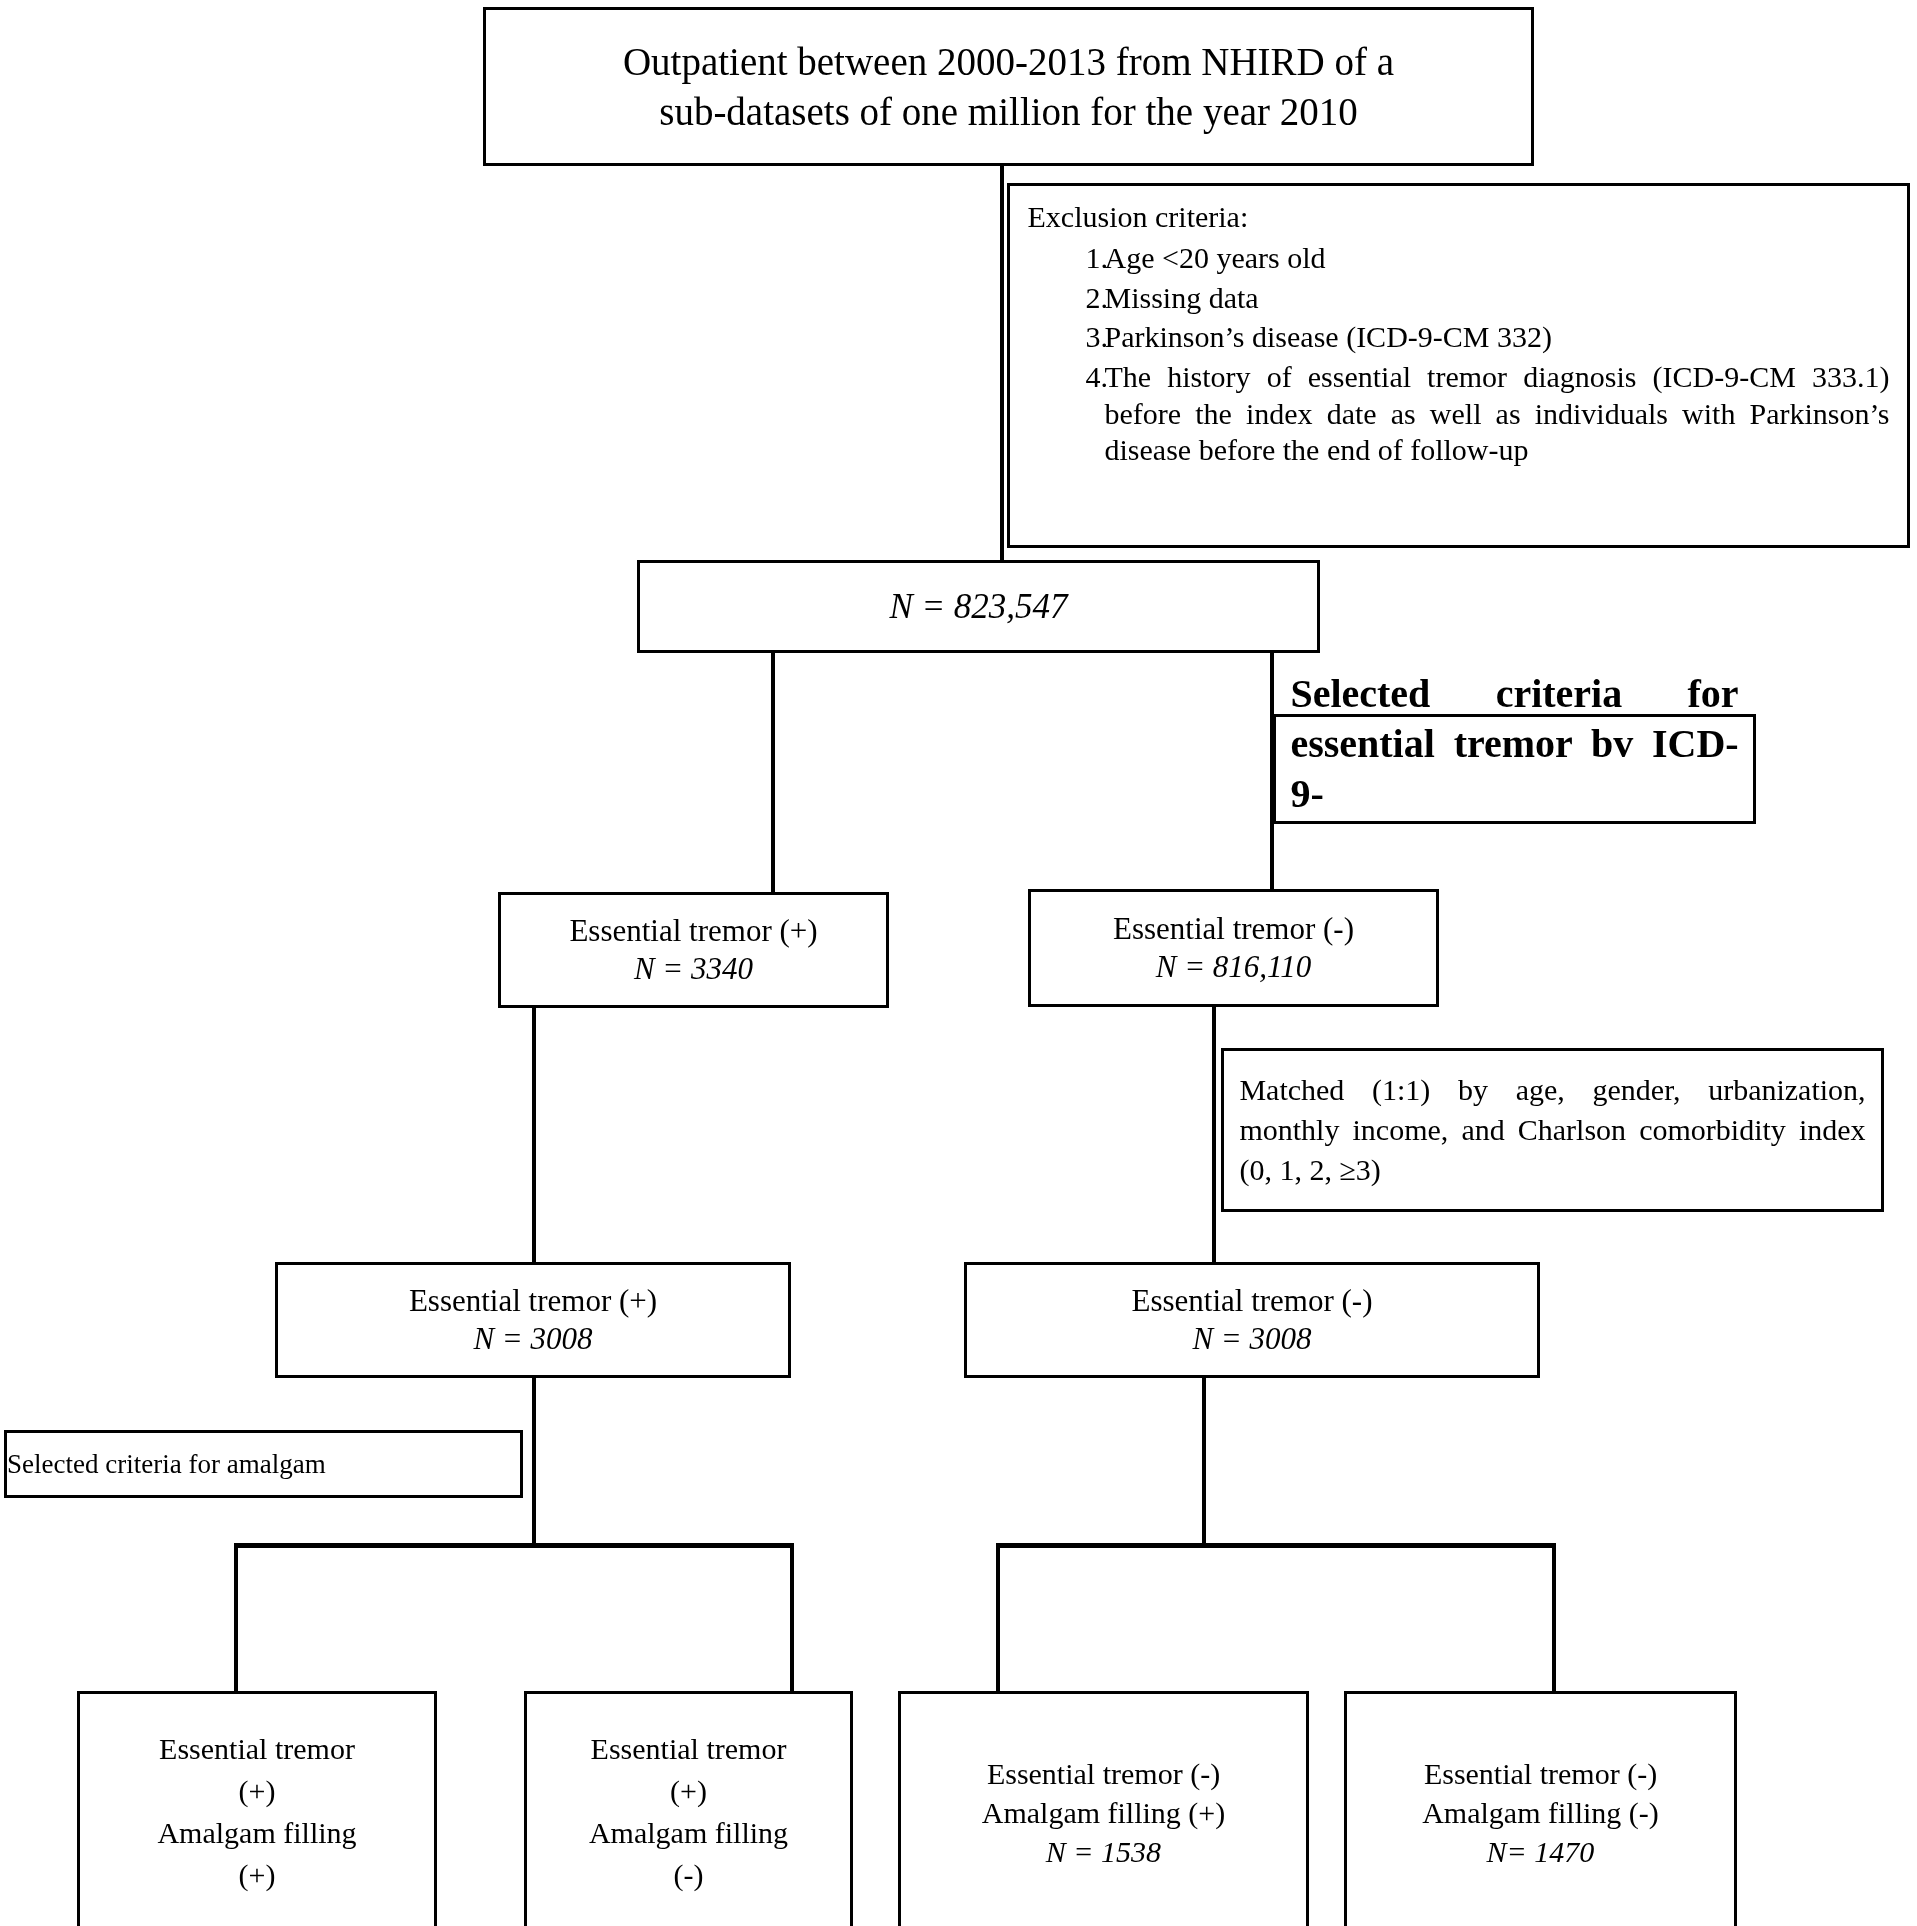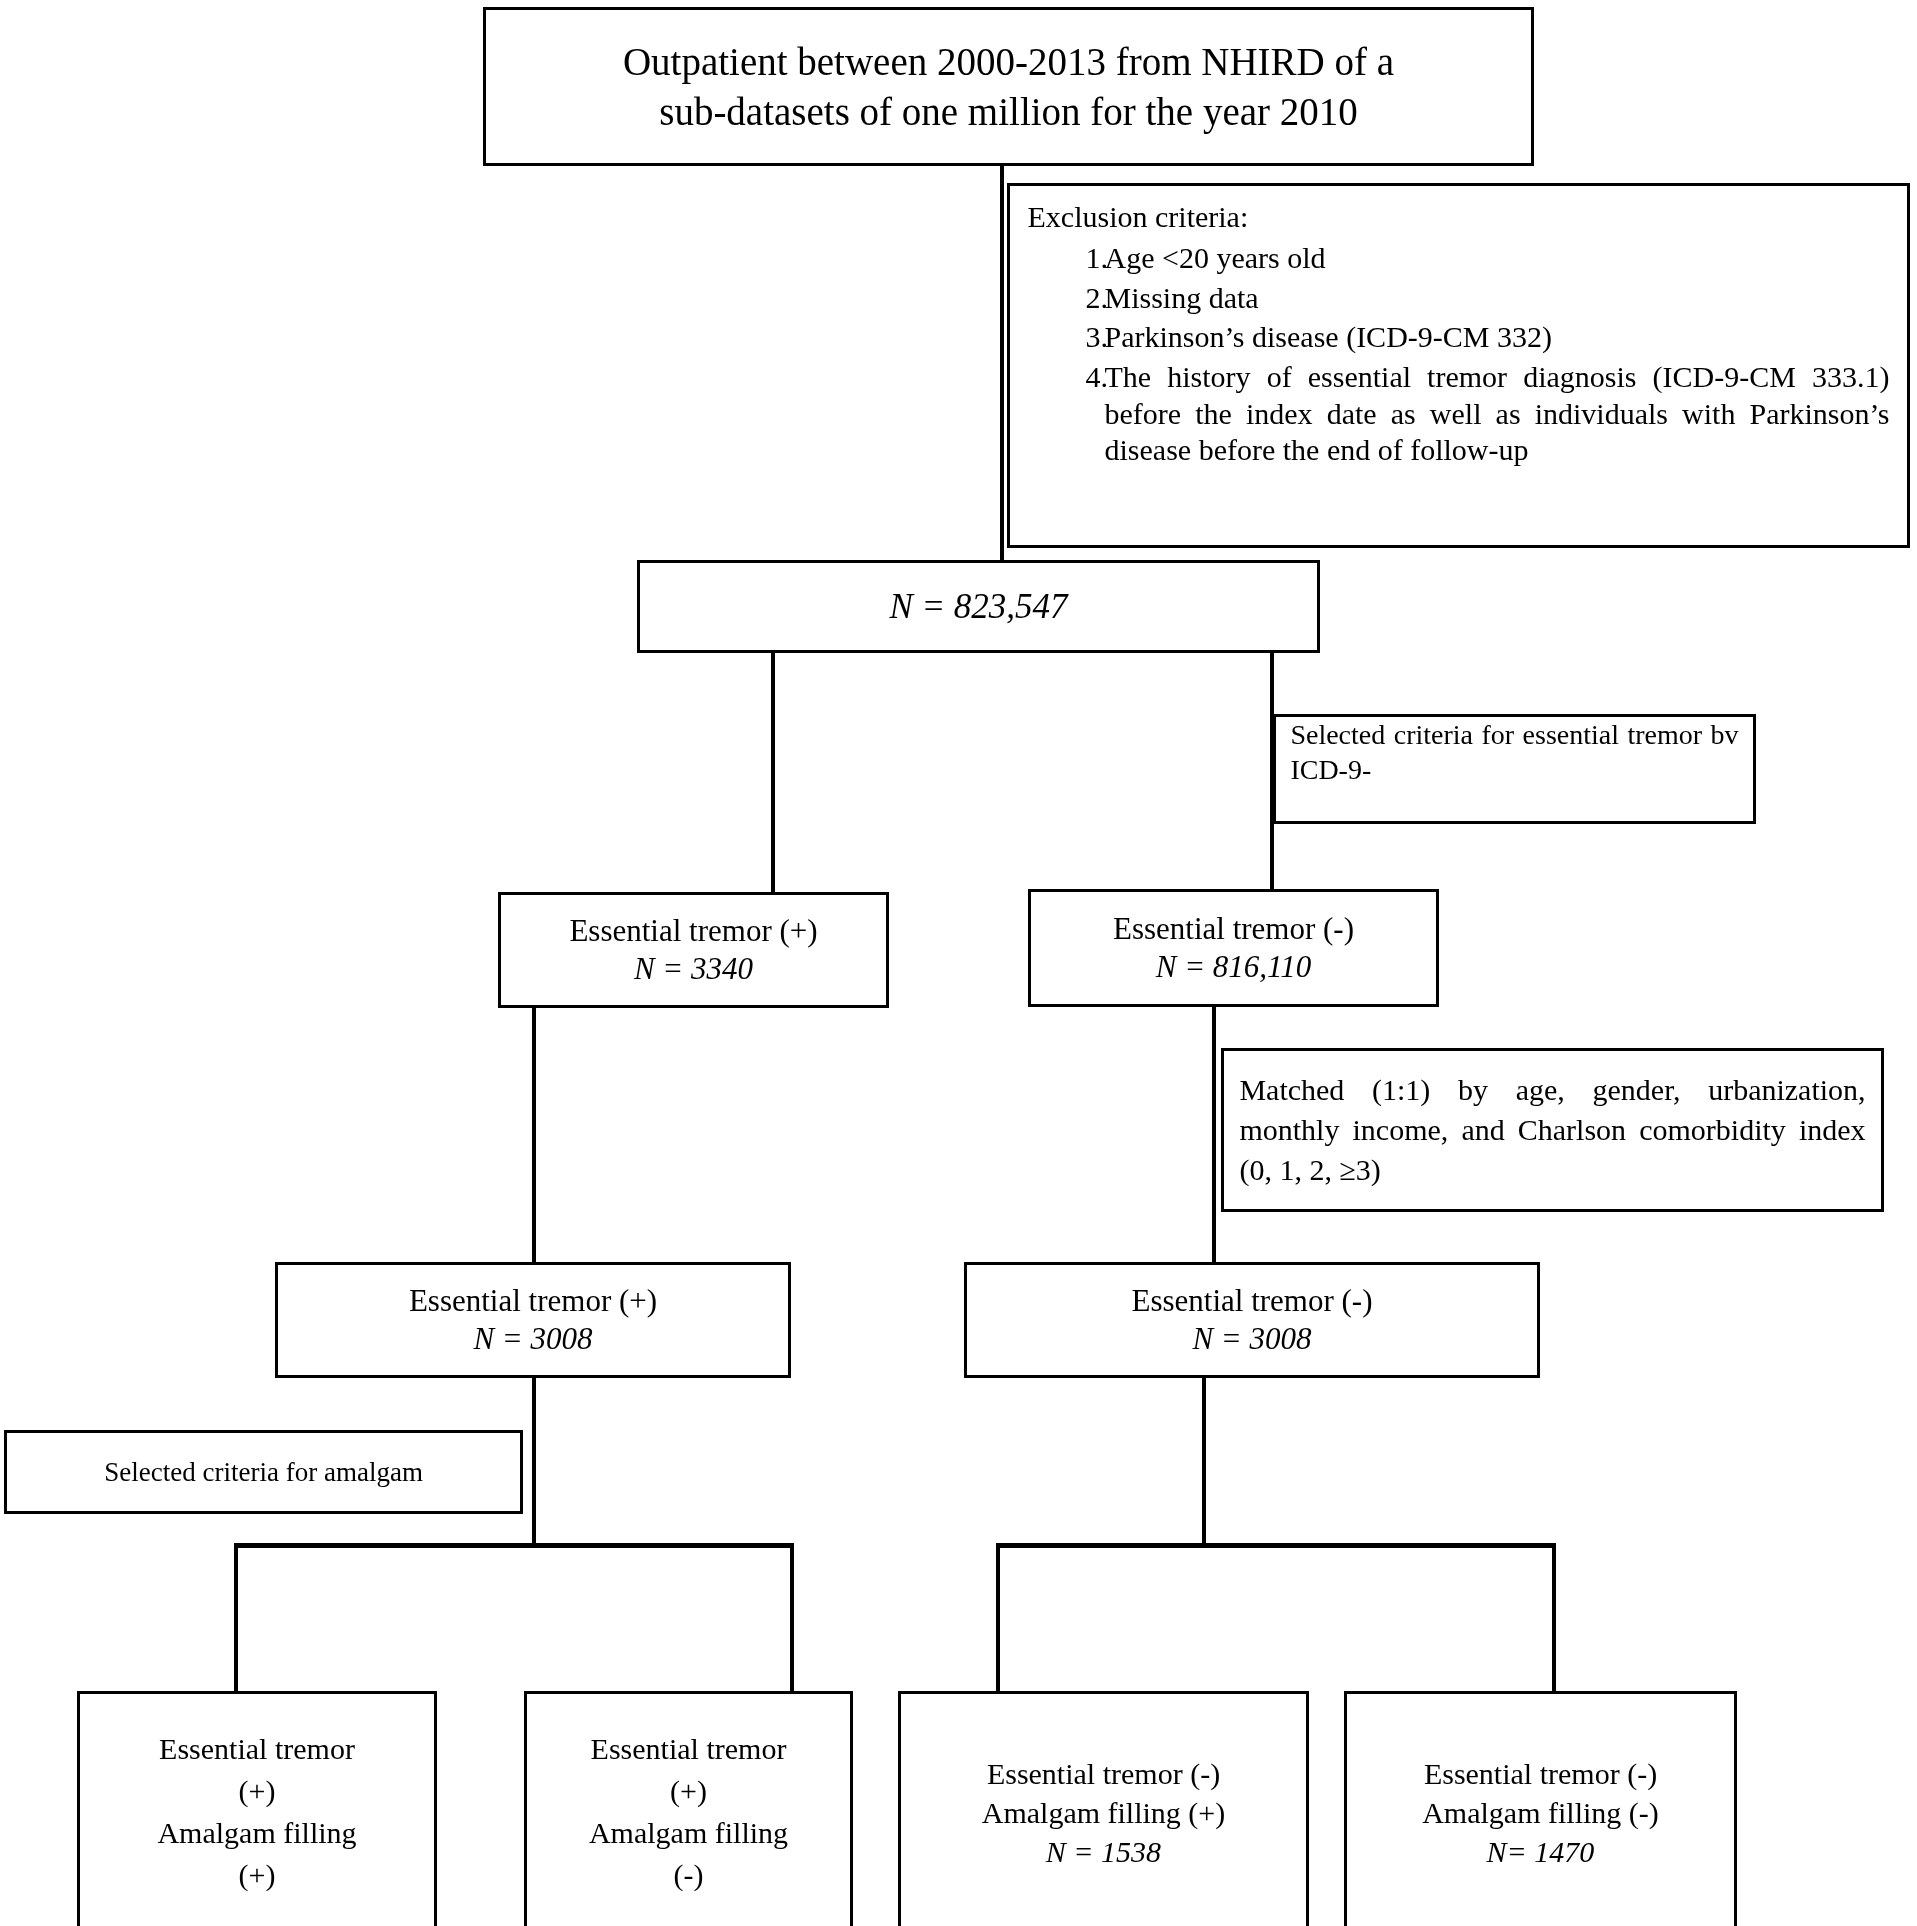--- a/index.html
+++ b/index.html
@@ -60,22 +60,22 @@
   
   #n-total-box { left: 637px; top: 560px; width: 683px; height: 93px; }
   #n-total-box .txt { font-size: 35px; text-align: right; }
 
   
   #selected-et-box {
     left: 1273px; top: 714px; width: 483px; height: 110px;
     padding: 5.1px 14.4px; justify-content: center;
   }
   #selected-et-box .txt {
-    font-size: 28px; line-height: 1.25;
-    text-align: justify; text-justify: inter-word;
+    font-size: 40px; line-height: 1.25;
+    text-align: justify; text-justify: inter-word; font-weight: bold;
   }
   #selected-et-box .txt:after { content: ""; display: inline-block; width: 100%; }
 
   
   #et-pos-3340 { left: 498px; top: 892px; width: 391px; height: 116px; }
   #et-pos-3340 .txt { font-size: 31px; line-height: 1.22; }
 
   
   #et-neg-816110 { left: 1028px; top: 889px; width: 411px; height: 118px; }
   #et-neg-816110 .txt { font-size: 31px; line-height: 1.22; }
@@ -93,22 +93,22 @@
   
   #et-pos-3008 { left: 275px; top: 1262px; width: 516px; height: 116px; }
   #et-pos-3008 .txt { font-size: 31px; line-height: 1.22; }
 
   
   #et-neg-3008 { left: 964px; top: 1262px; width: 576px; height: 116px; }
   #et-neg-3008 .txt { font-size: 31px; line-height: 1.22; }
 
   
   #selected-amalgam-box {
-    left: 4.1px; top: 1430px; width: 519px; height: 84px;
-    align-items: center; justify-content: center;
+    left: 4.1px; top: 1430px; width: 519px; height: 68px;
+    justify-content: center;
   }
   #selected-amalgam-box .txt { font-size: 27px; }
 
   
   .leaf { height: 242px; top: 1691px; padding: 0 9.3px; }
   .leaf .txt { font-size: 30px; line-height: 1.40; }
   #leaf-1 { left: 77px; width: 360px; }
   #leaf-2 { left: 524px; width: 329px; }
   #leaf-3 { left: 898px; width: 411px; }
   #leaf-4 { left: 1344px; width: 393px; }

